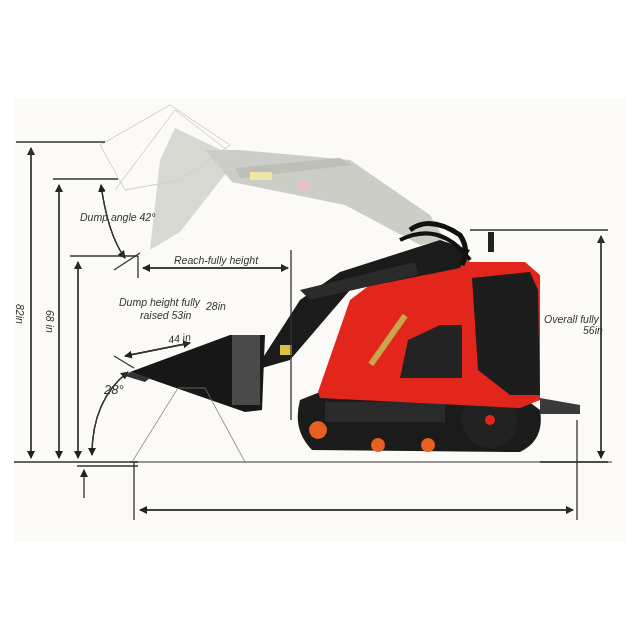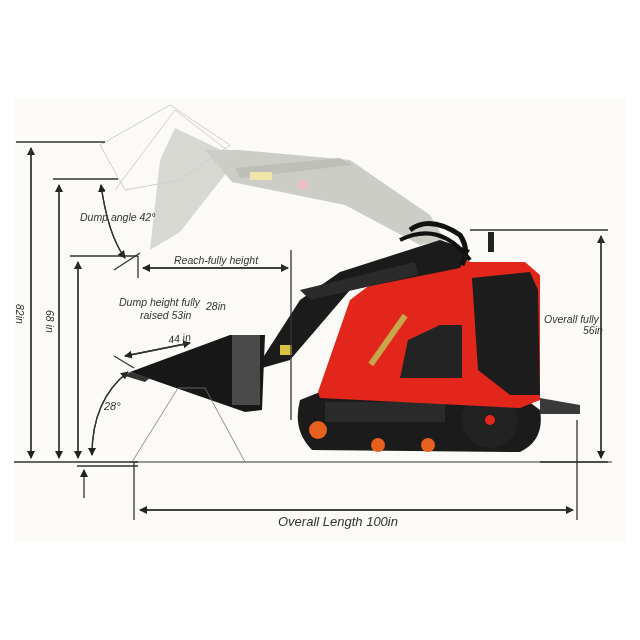--- a/index.html
+++ b/index.html
@@ -112,19 +112,18 @@
       <line x1="601" y1="236" x2="601" y2="458" marker-end="url(#ah)"></line>
     </g>
   </svg>
 
   <span class="lbl" style="left:80px; top:211px;">Dump angle 42°</span>
   <span class="lbl" style="left:174px; top:254px;">Reach-fully height</span>
   <span class="lbl" style="left:206px; top:268px;margin-top:32px;">28in</span>
   <span class="lbl" style="left:80px; top:296px;padding-left:39px;">Dump height fully</span>
   <span class="lbl" style="left:96px; top:309px;padding-left:44px;">raised 53in</span>
   <span class="lbl" style="left:168px; top:332px; transform:rotate(-8deg);">44 in</span>
-  <span class="lbl" style="left:104px; top:400px; font-size:11px;">28°</span>
+  <span class="lbl" style="left:104px; top:384px; font-size:13px;">28°</span>
   <span class="lbl" style="left:544px; top:313px;">Overall fully</span>
   <span class="lbl" style="left:583px; top:324px;">56in</span>
   <span class="lbl vert" style="left:26px; top:304px;">82in</span>
   <span class="lbl vert" style="left:56px; top:310px;">68 in</span>
-  <span class="lbl" style="left:278px; top:514px; font-size:13px; line-height:15px;">Overall Length 100in</span>
 </div>
 
 </body></html>

